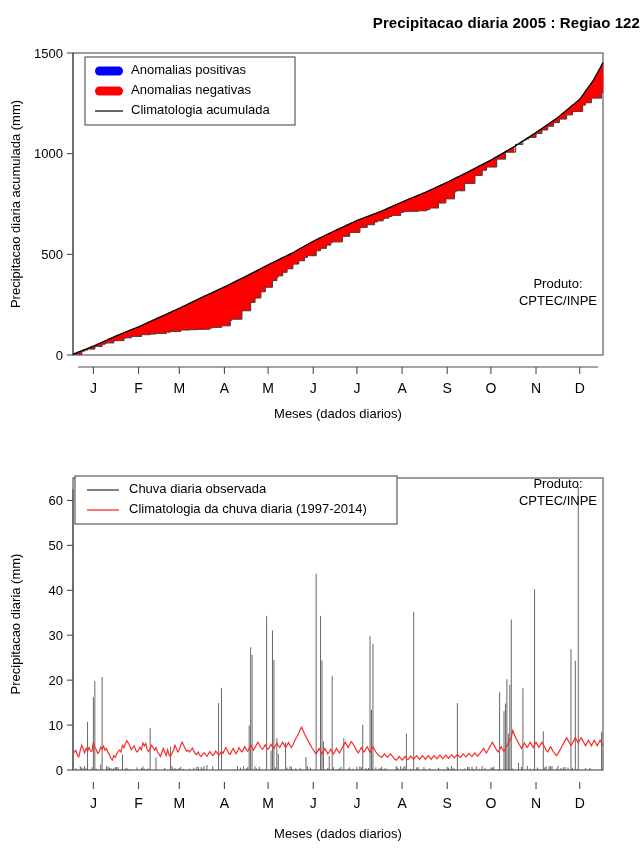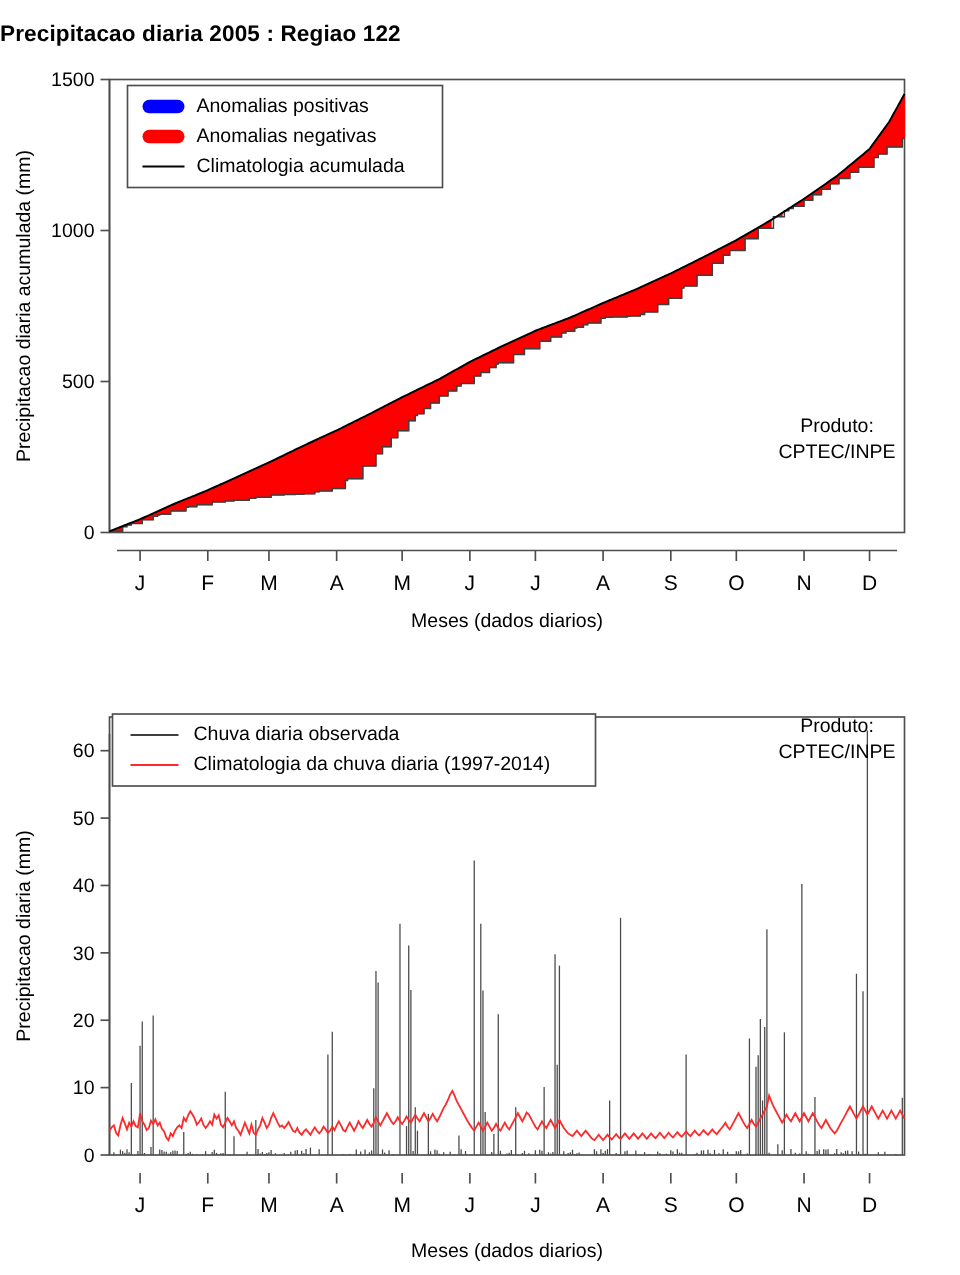--- a/index.html
+++ b/index.html
@@ -9,21 +9,21 @@
     color:#000000;
   }
   #root{position:relative;width:640px;height:850px;}
 
   .panel{position:absolute;left:0;width:640px;}
   #panel-top{top:0;height:430px;}
   #panel-bottom{top:430px;height:420px;}
 
   .chart-title{
     position:absolute;top:14px;left:0;width:640px;
-    text-align:left;font-size:15px;font-weight:bold;
+    text-align:right;font-size:15px;font-weight:bold;
     letter-spacing:0.1px;
   }
 
   svg{display:block;position:absolute;left:0;top:0;overflow:visible;}
 
   .axis-line{stroke:#4d4d4d;stroke-width:1.1;fill:none;}
   .plot-box{stroke:#4d4d4d;stroke-width:1.1;fill:none;}
   .tick{stroke:#4d4d4d;stroke-width:1.1;}
   .ticklabel{font-size:13px;fill:#000;font-family:"Liberation Sans",sans-serif;}
   .monthlabel{font-size:14px;fill:#000;font-family:"Liberation Sans",sans-serif;text-anchor:middle;}

